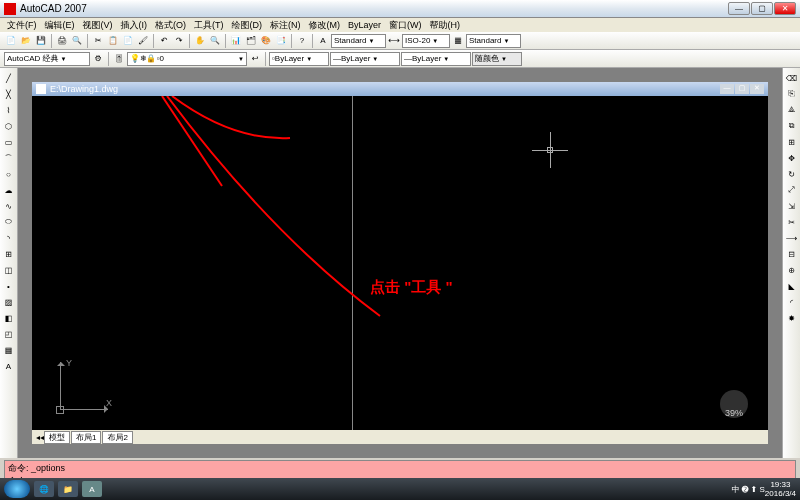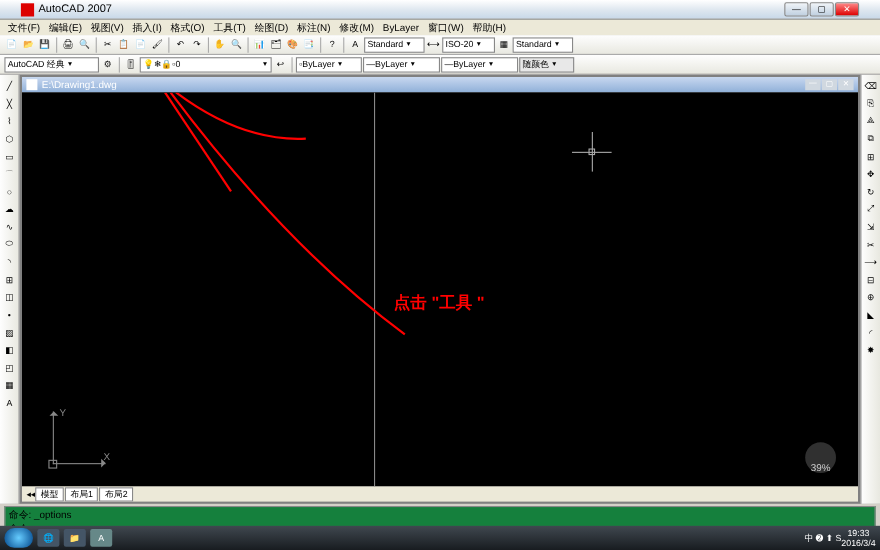--- a/index.html
+++ b/index.html
@@ -1,35 +1,35 @@
 <!DOCTYPE html>
 <html><head>
 <meta charset="utf-8">
 <style>
 * { margin: 0; padding: 0; box-sizing: border-box; font-family: "Microsoft YaHei", sans-serif; }
 body { width: 800px; height: 500px; background: #d4d0c8; overflow: hidden; position: relative; }
-.titlebar { height: 18px; background: linear-gradient(#fff,#e0e8f0 50%,#c8d8e8); display: flex; align-items: center; padding: 0 19px; font-size: 10px; border-bottom: 1px solid #888; }
+.titlebar { height: 18px; background: linear-gradient(#fff,#e0e8f0 50%,#c8d8e8); display: flex; align-items: center; padding: 0 4px; font-size: 10px; border-bottom: 1px solid #888; }
 .titlebar .icon { width: 12px; height: 12px; background: #d00; margin-right: 4px; }
 .titlebar .title { flex: 1; }
 .winbtns { display: flex; gap: 1px; }
 .winbtn { width: 22px; height: 13px; background: linear-gradient(#f0f4f8,#c0d0e0); border: 1px solid #888; font-size: 8px; text-align: center; line-height: 11px; border-radius: 2px; }
 .winbtn.close { background: linear-gradient(#f88,#d00); color: #fff; }
 .menubar { height: 14px; background: #ece9d8; display: flex; align-items: center; padding: 0 4px; font-size: 9px; gap: 2px; }
 .menuitem { padding: 0 3px; cursor: pointer; }
 .toolbar { height: 18px; background: linear-gradient(#fefefe,#e8e8e0); border-bottom: 1px solid #aaa; display: flex; align-items: center; padding: 0 4px; gap: 1px; }
 .tbtn { width: 14px; height: 14px; border: 1px solid transparent; display: flex; align-items: center; justify-content: center; font-size: 8px; }
 .sep { width: 1px; height: 14px; background: #aaa; margin: 0 2px; }
 .dropdown { height: 14px; background: #fff; border: 1px solid #888; font-size: 8px; padding: 0 2px; display: flex; align-items: center; }
 .dropdown .arrow { margin-left: 2px; font-size: 6px; }
 .workspace { position: relative; height: 390px; background: #808080; display: flex; }
 .lefttools { width: 18px; background: linear-gradient(90deg,#fefefe,#e8e8e0); border-right: 1px solid #aaa; display: flex; flex-direction: column; padding-top: 2px; }
 .lefttools .tbtn { width: 16px; height: 16px; margin: 0 auto; }
 .righttools { width: 18px; background: linear-gradient(90deg,#fefefe,#e8e8e0); border-left: 1px solid #aaa; display: flex; flex-direction: column; padding-top: 2px; }
 .righttools .tbtn { width: 16px; height: 16px; margin: 0 auto; }
-.canvas-wrap { flex: 1; display: flex; flex-direction: column; margin: 2px; }
+.canvas-wrap { flex: 1; display: flex; flex-direction: column; margin: 14px; }
 .doc-title { height: 14px; background: linear-gradient(#c8d8f0,#90b0d8); display: flex; align-items: center; padding: 0 4px; font-size: 9px; color: #fff; }
 .doc-title .dicon { width: 10px; height: 10px; background: #fff; margin-right: 4px; }
 .doc-title .spacer { flex: 1; }
 .doc-title .dbtn { width: 14px; height: 10px; background: #d0d8e0; margin-left: 1px; font-size: 7px; text-align: center; }
 .canvas { flex: 1; background: #000; position: relative; overflow: hidden; }
 .crosshair { position: absolute; pointer-events: none; }
 .crosshair.v { width: 1px; height: 100%; background: #888; left: 320px; }
 .cursor-cross { position: absolute; left: 518px; top: 54px; }
 .cursor-cross::before { content: ''; position: absolute; width: 36px; height: 1px; background: #aaa; left: -18px; }
 .cursor-cross::after { content: ''; position: absolute; width: 1px; height: 36px; background: #aaa; top: -18px; }
@@ -40,21 +40,21 @@
 .ucs-box { position: absolute; left: 4px; bottom: 4px; width: 8px; height: 8px; border: 1px solid #888; }
 .ucs-ylabel { position: absolute; left: 14px; top: 0; font-size: 9px; color: #888; }
 .ucs-xlabel { position: absolute; right: 0; bottom: 10px; font-size: 9px; color: #888; }
 .ucs-arrow-y { position: absolute; left: 5px; top: 0; border: 4px solid transparent; border-bottom-color: #888; }
 .ucs-arrow-x { position: absolute; right: 0; bottom: 5px; border: 4px solid transparent; border-left-color: #888; }
 .nav-circle { position: absolute; right: 20px; bottom: 12px; width: 28px; height: 28px; border-radius: 50%; background: rgba(80,80,80,.6); display: flex; align-items: flex-end; justify-content: center; font-size: 9px; color: #ccc; }
 .annotation { position: absolute; left: 338px; top: 182px; font-size: 15px; color: #f00; font-weight: bold; }
 .redlines { position: absolute; left: 0; top: 0; pointer-events: none; }
 .model-tabs { height: 14px; background: #ece9d8; display: flex; align-items: center; font-size: 8px; padding: 0 4px; }
 .mtab { padding: 0 4px; border: 1px solid #888; background: #fff; margin-right: 1px; }
-.cmdline { height: 26px; background: #15803d; border: 1px solid #888; margin: 2px 4px; font-size: 9px; padding: 1px 3px; font-family: monospace; overflow: hidden; }
+.cmdline { height: 26px; background: #fca5a5; border: 1px solid #888; margin: 2px 4px; font-size: 9px; padding: 1px 3px; font-family: monospace; overflow: hidden; }
 .statusbar { height: 16px; background: #ece9d8; display: flex; align-items: center; font-size: 8px; padding: 0 4px; gap: 1px; border-top: 1px solid #aaa; }
 .stbtn { padding: 0 3px; border: 1px solid #888; background: #ece9d8; }
 .taskbar { position: absolute; bottom: 0; left: 0; right: 0; height: 22px; background: linear-gradient(#404850,#181c20); display: flex; align-items: center; padding: 0 4px; }
 .start { width: 26px; height: 18px; border-radius: 9px; background: radial-gradient(circle,#6cf,#048); }
 .taskicon { width: 20px; height: 16px; background: #456; margin-left: 4px; border-radius: 2px; display: flex; align-items: center; justify-content: center; font-size: 8px; color: #fff; }
 .tray { margin-left: auto; display: flex; align-items: center; gap: 0; color: #fff; font-size: 8px; }
 </style>
 </head>
 <body>
 

